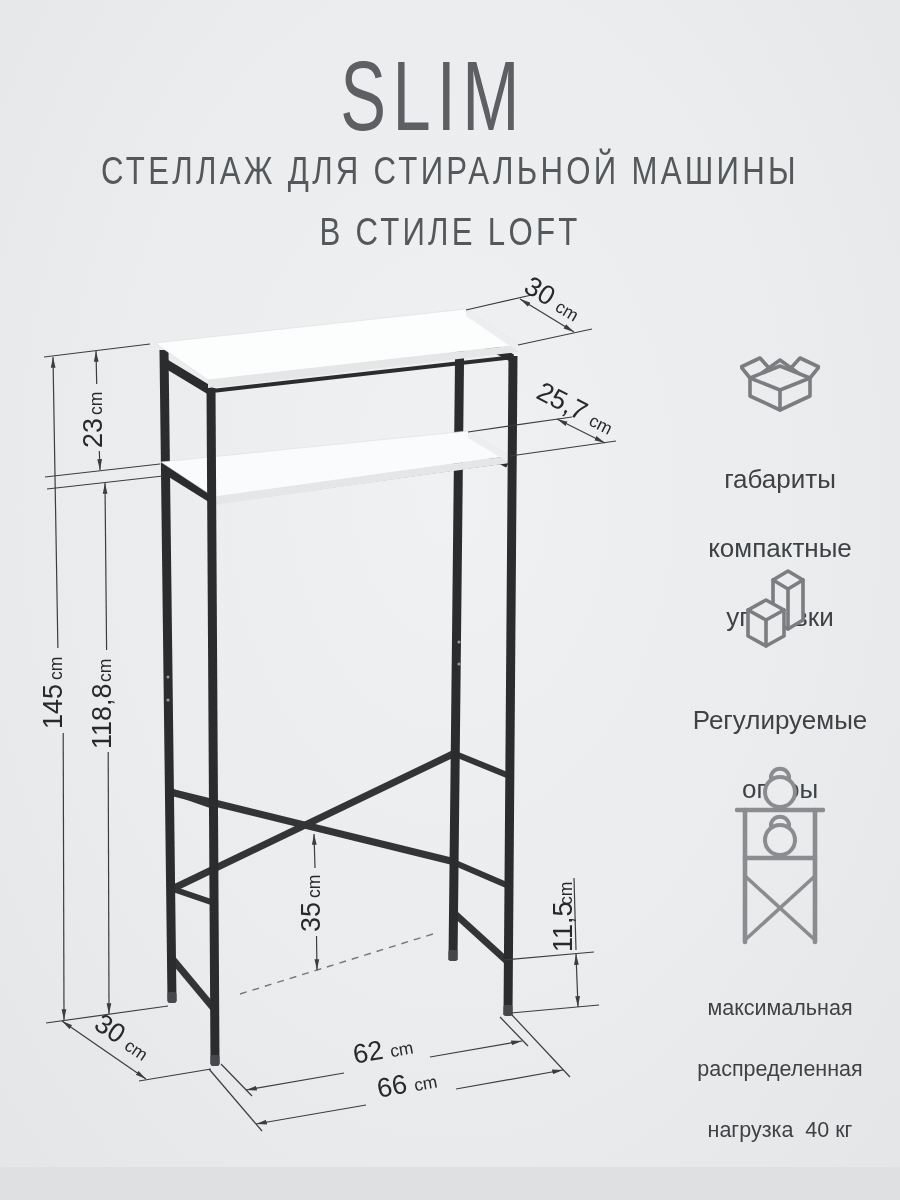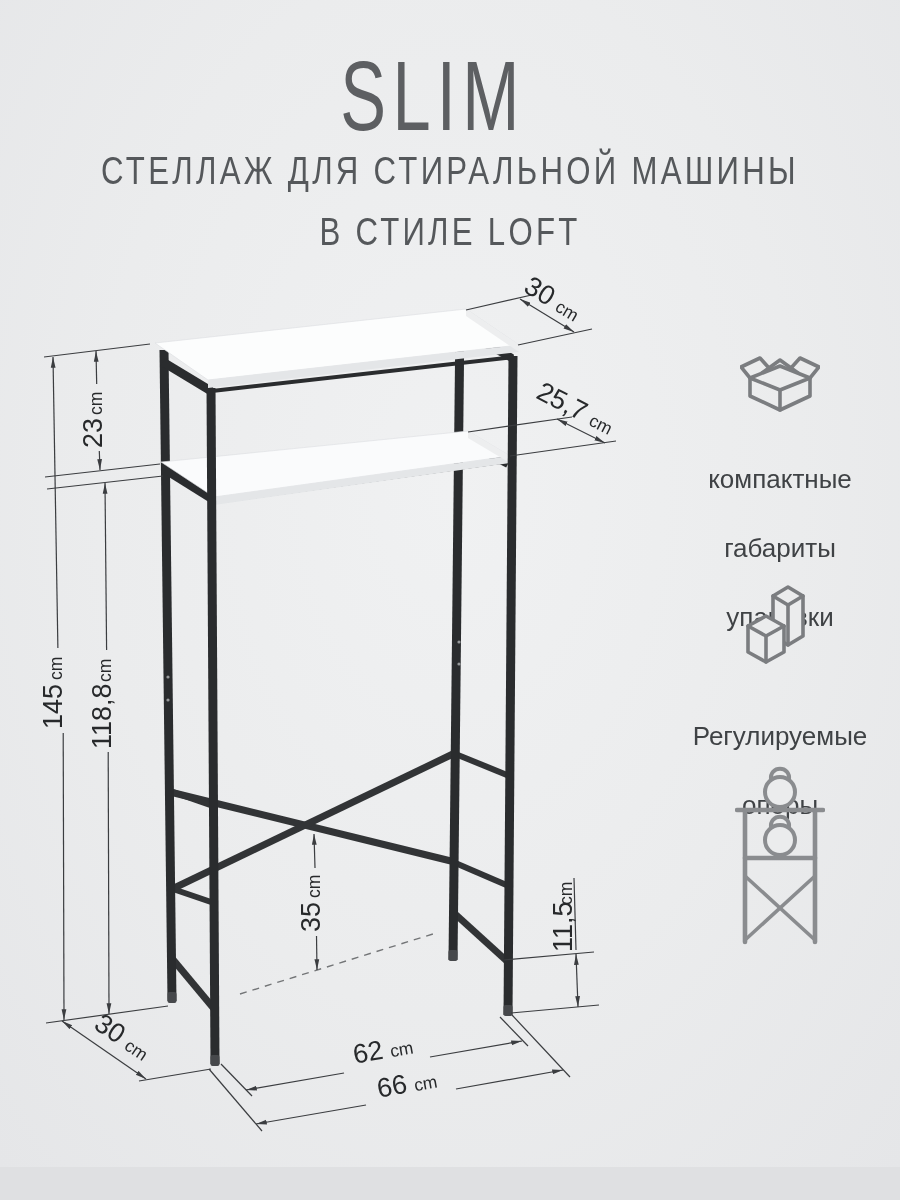--- a/index.html
+++ b/index.html
@@ -211,27 +211,27 @@
         <g fill="none" stroke="#7b7d80" stroke-width="3.6" stroke-linejoin="round" stroke-linecap="round">
           <path d="M22,21 L40,8 L58,21"></path>
           <path d="M10,26 L1,15 L20,6 L29,16"></path>
           <path d="M70,26 L79,15 L60,6 L51,16"></path>
           <path d="M10,26 L40,14 L70,26 L40,38 Z" fill="#ebeced"></path>
           <path d="M10,26 L10,44 L40,58 L70,44 L70,26"></path>
           <path d="M40,38 L40,58"></path>
         </g>
       </svg>
       <div class="f-text f-text-lg" style="margin-top:5px">
+        <div>габариты</div>
         <div>компактные</div>
-        <div>габариты</div>
         <div>упаковки</div>
       </div>
     </div>
 
-    <div class="feature" style="top:584px">
+    <div class="feature" style="top:568px">
       <svg class="f-icon" width="80" height="84" viewBox="0 0 80 84">
         <g fill="#ebeced" stroke="#7b7d80" stroke-width="3.6" stroke-linejoin="round" stroke-linecap="round">
           <path d="M33,12 L48,3 L63,12 L63,52 L48,61 L33,52 Z"></path>
           <path d="M33,12 L48,21 L63,12" fill="none"></path>
           <path d="M48,21 L48,61" fill="none"></path>
           <path d="M8,42 L26,32 L44,42 L44,68 L26,78 L8,68 Z"></path>
           <path d="M8,42 L26,52 L44,42" fill="none"></path>
           <path d="M26,52 L26,78" fill="none"></path>
         </g>
       </svg>
@@ -249,16 +249,21 @@
           <path d="M2,46 L88,46"></path>
           <path d="M10,46 L10,178"></path>
           <path d="M80,46 L80,178"></path>
           <path d="M36,64 C34,49 56,49 54,64" fill="#ebeced" stroke-width="4"></path>
           <circle cx="45" cy="76" r="15" fill="#ebeced" stroke-width="4"></circle>
           <path d="M10,94 L80,94"></path>
           <path d="M10,112 L80,176" stroke-width="3.6"></path>
           <path d="M80,112 L10,176" stroke-width="3.6"></path>
         </g>
       </svg>
+      <div class="f-text f-text-sm" style="margin-top:14px">
+        <div>максимальная</div>
+        <div>распределенная</div>
+        <div>нагрузка  40 кг</div>
+      </div>
     </div>
 
   </aside>
 </div>
 
 </body></html>

